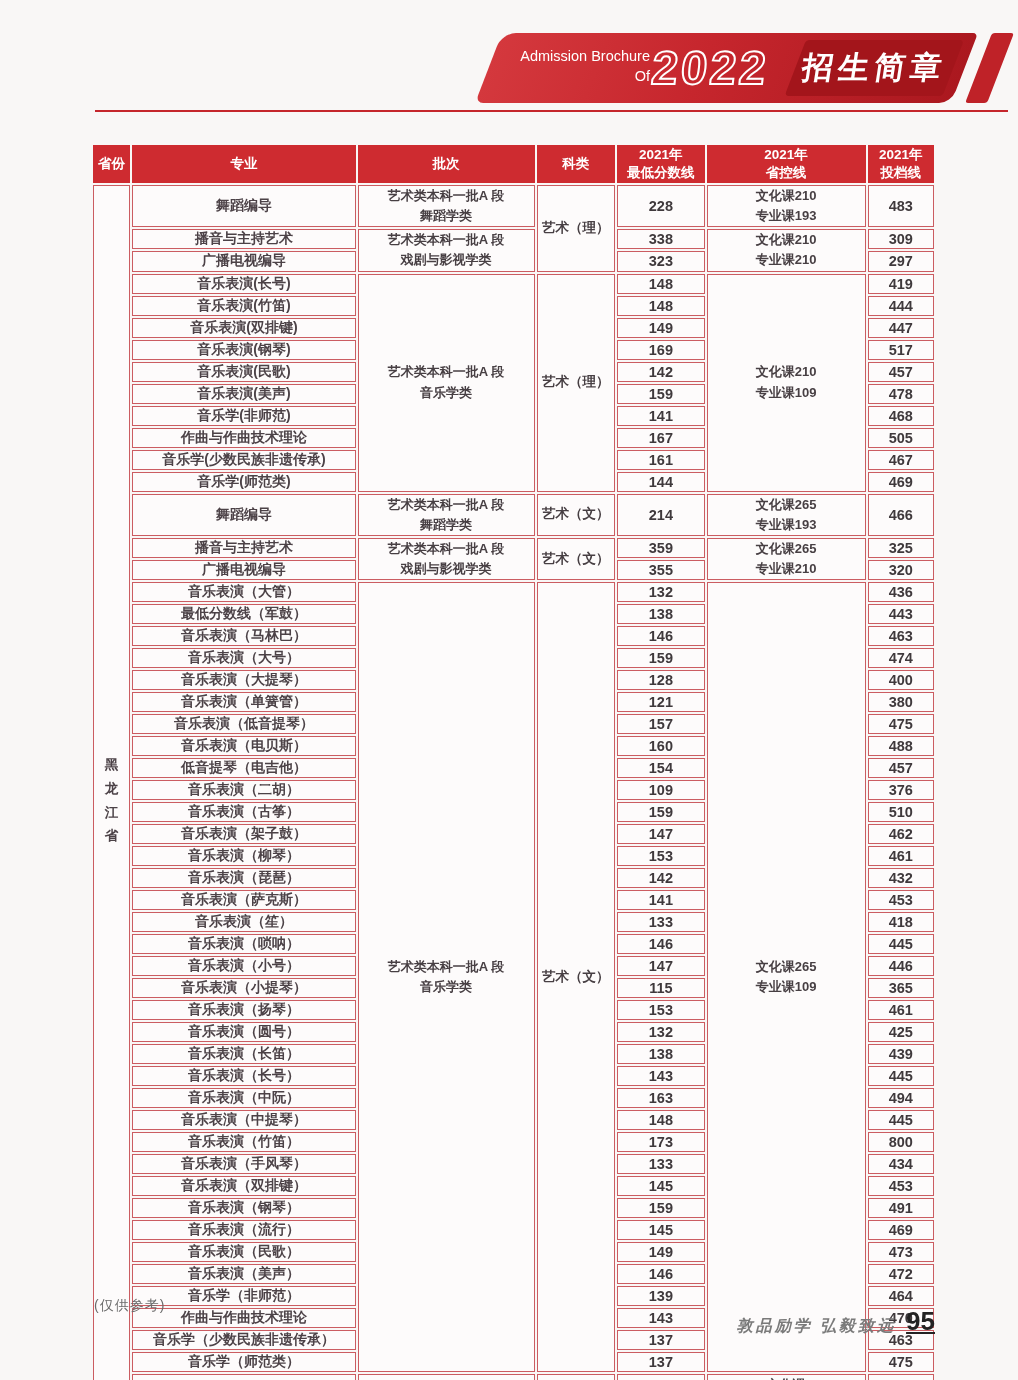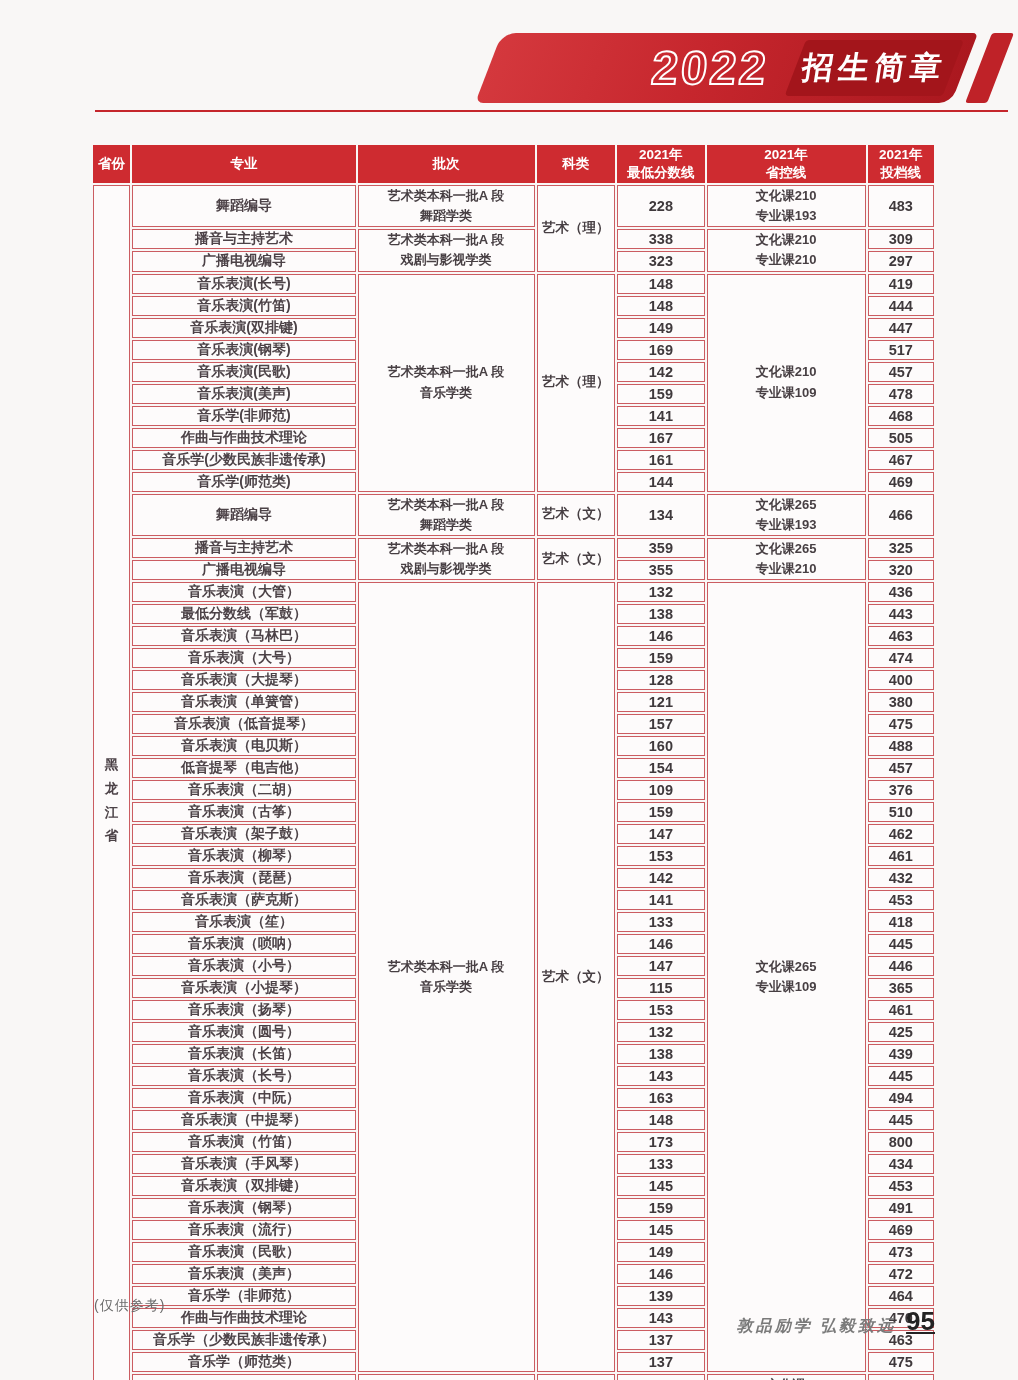--- a/index.html
+++ b/index.html
@@ -68,20 +68,21 @@
   .motto{font-size:16px;font-weight:600;font-style:italic;color:#7a7a7a;letter-spacing:3px;}
   .pageno{font-size:26px;font-weight:700;color:#232323;text-decoration:underline;}
 </style>
 </head>
 <body>
 
 <div class="banner">
   <div class="ribbon"></div>
   <div class="tip"></div>
   <div class="eng">
+    <div>Admission Brochure Of</div>
   </div>
   <div class="year">2022</div>
   <div class="titlebox">
     <span class="cn">招生简章</span>
   </div>
 </div>
 <div class="rule"></div>
 
 <div class="table-wrap">
   <table>
@@ -190,21 +191,21 @@
         <tr>
           <td class="major">音乐学(师范类)</td>
           <td class="num">144</td>
           <td class="num">469</td>
         </tr>
         <tr class="tall">
           <td class="major">舞蹈编导</td>
           <td class="batch">艺术类本科一批A 段
 舞蹈学类</td>
           <td class="subject">艺术（文）</td>
-          <td class="num">134</td>
+          <td class="num">214</td>
           <td class="control">文化课265
 专业课193</td>
           <td class="num">466</td>
         </tr>
         <tr>
           <td class="major">播音与主持艺术</td>
           <td class="batch" rowspan="2">艺术类本科一批A 段
 戏剧与影视学类</td>
           <td class="subject" rowspan="2">艺术（文）</td>
           <td class="num">359</td>

